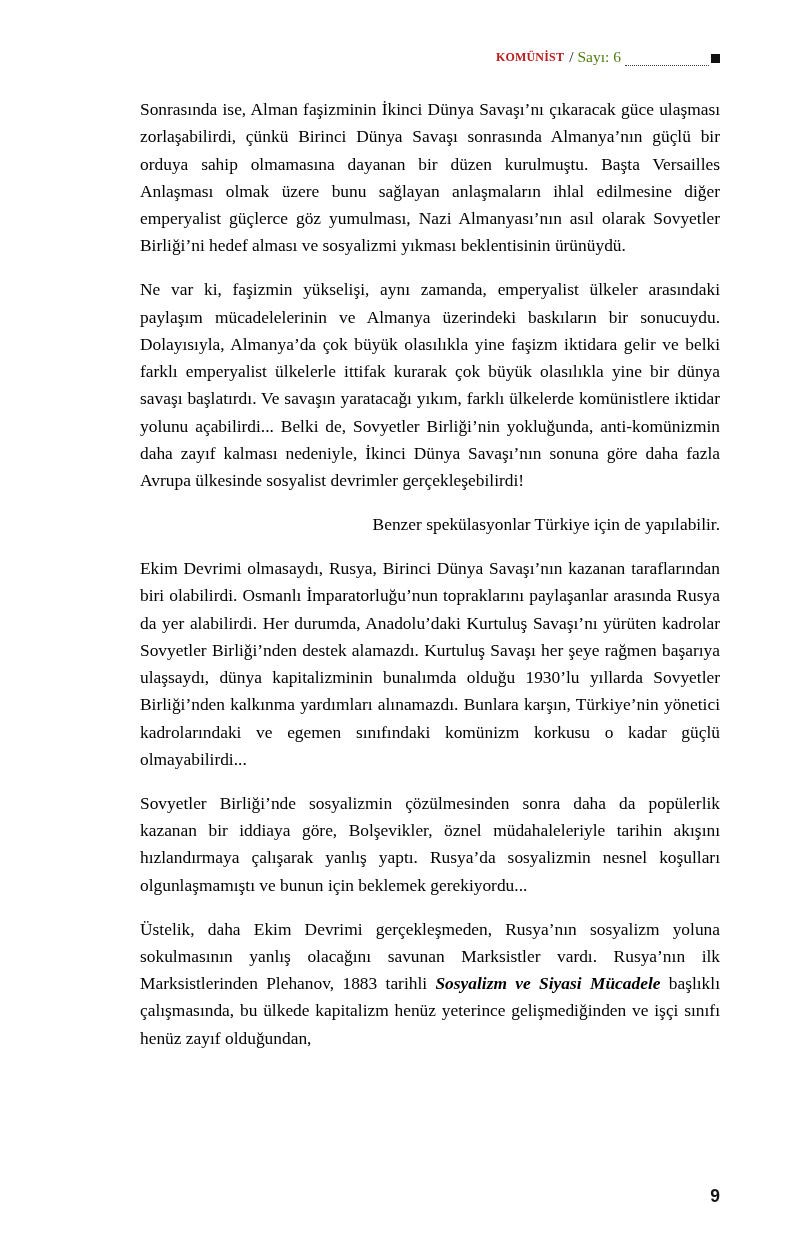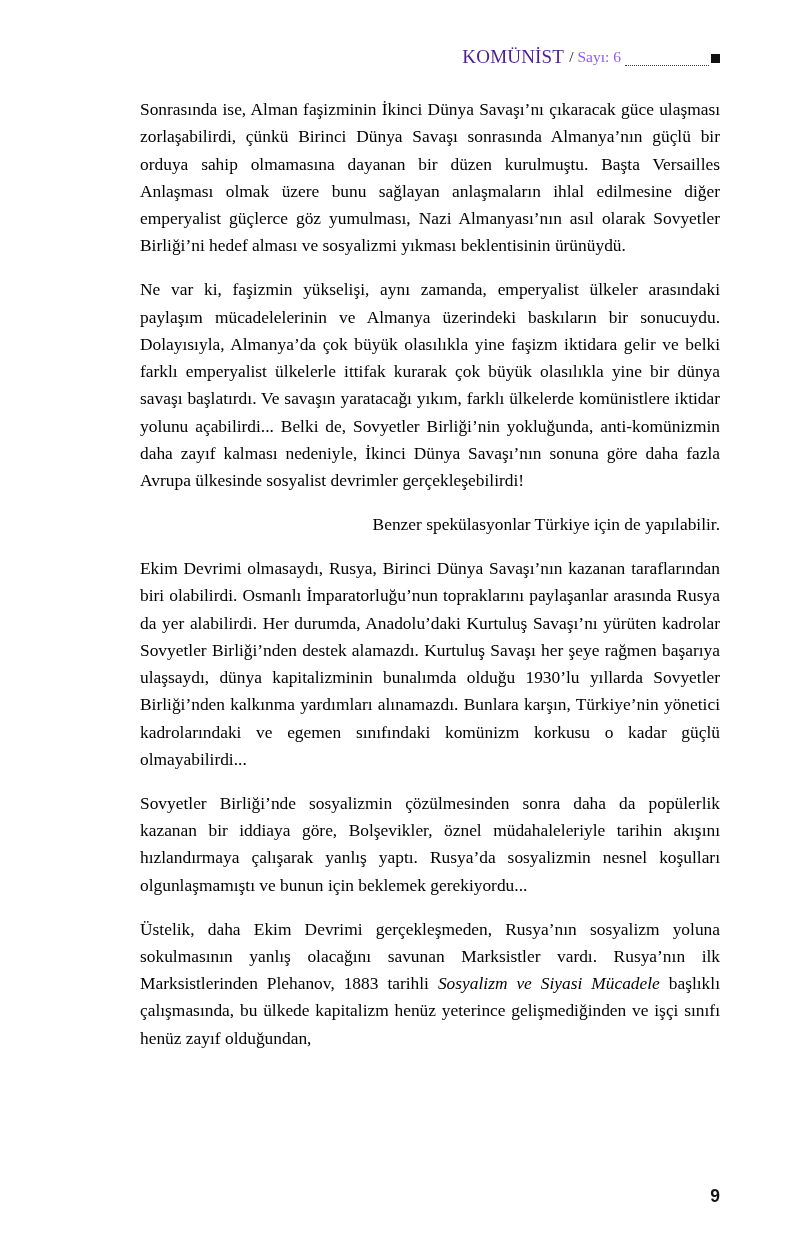--- a/index.html
+++ b/index.html
@@ -30,35 +30,35 @@
     left: 140px;
     right: 78px;
     height: 26px;
     display: flex;
     align-items: center;
     justify-content: flex-end;
     gap: 0;
   }
   .head-title {
     font-family: "Liberation Serif", "DejaVu Serif", serif;
-    font-weight: normal;
-    font-size: 19px;
+    font-weight: bold;
+    font-size: 12px;
     letter-spacing: 0.2px;
-    color: #4c1d95;
+    color: #b91c1c;
     white-space: nowrap;
   }
   .head-sep {
     font-size: 15.5px;
     color: #141414;
     padding: 0 4px 0 5px;
     white-space: nowrap;
   }
   .head-issue {
     font-size: 15.5px;
-    color: #8b5cf6;
+    color: #4d7c0f;
     white-space: nowrap;
   }
   .head-leader {
     flex: 0 0 84px;
     height: 15px;
     margin: 0 2px 0 4px;
     border-bottom: 1.4px dotted #3a3a3a;
     position: relative;
     top: 1px;
   }
@@ -90,20 +90,21 @@
     text-indent: 0;
   }
   p.para:last-child {
     margin-bottom: 0;
   }
   p.para.short {
     text-align: right;
   }
   em {
     font-style: italic;
+    font-weight: bold;
   }
 
   
   .folio {
     position: absolute;
     left: 140px;
     right: 78px;
     top: 1186px;
     text-align: right;
     font-family: "Liberation Sans", "DejaVu Sans", sans-serif;

